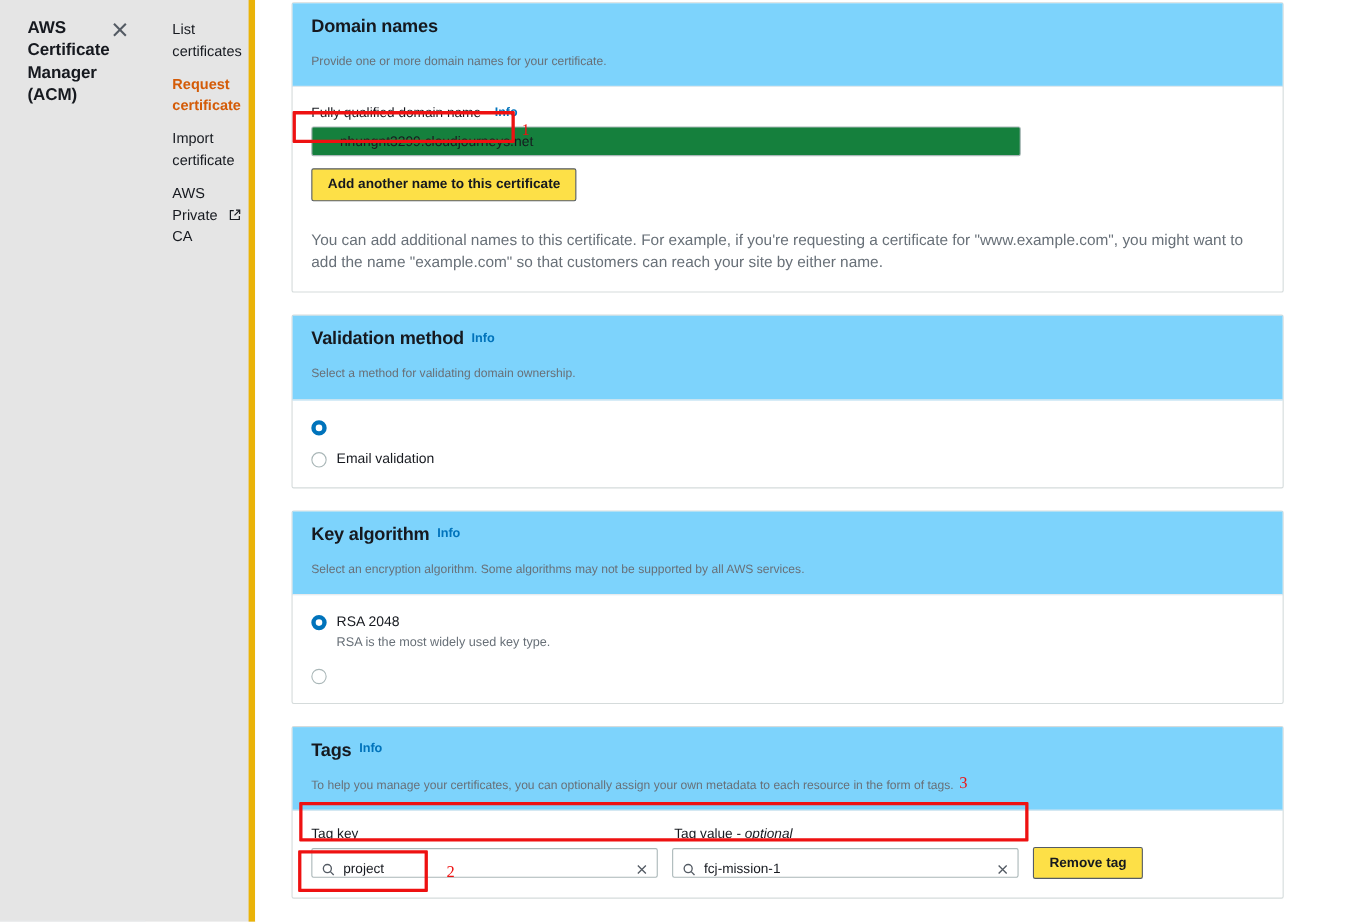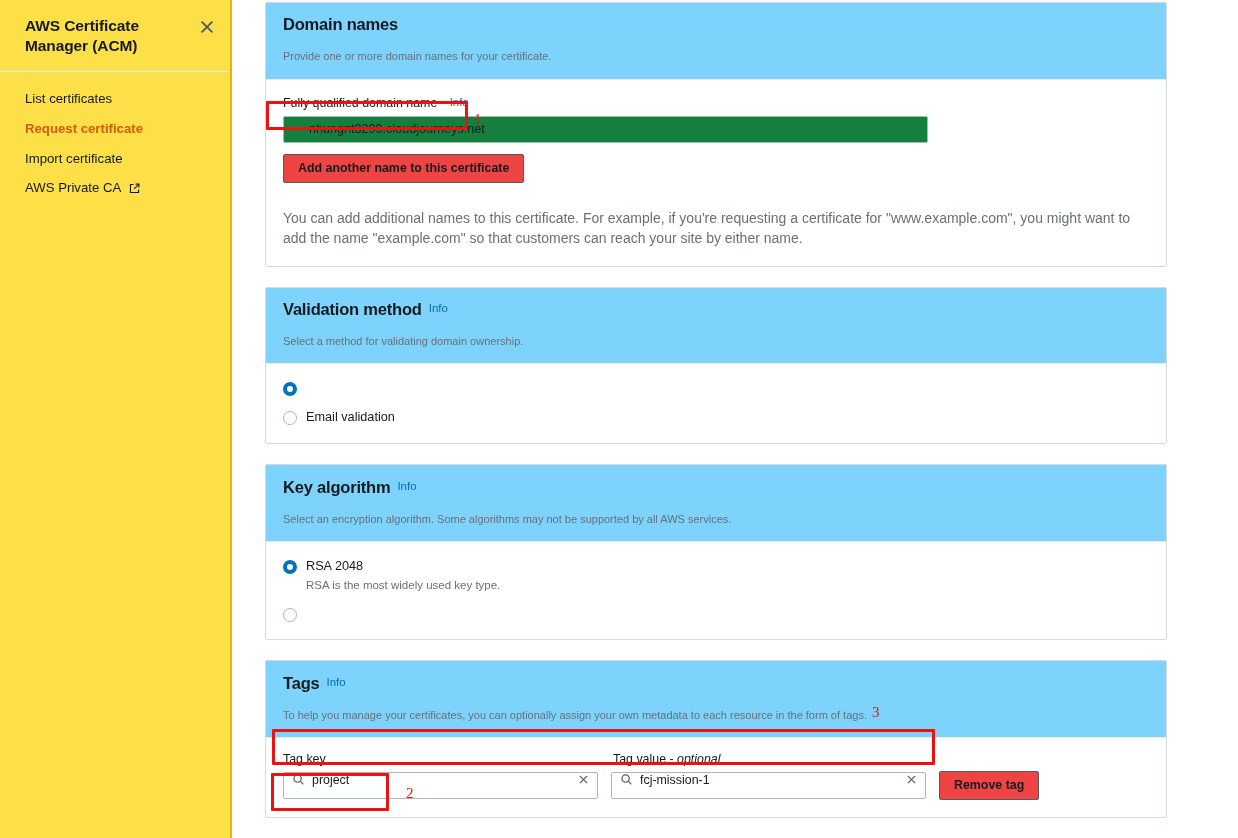--- a/index.html
+++ b/index.html
@@ -14,24 +14,24 @@
     position: relative;
     width: 1238px; height: 838px;
     display: flex;
     background: #ffffff;
   }
 
   
   .sidebar {
     width: 232px;
     flex: 0 0 232px;
-    background: #fde047;
-    border-right: 2px solid #eab308;
-    display: flex;
-    flex-direction: column;
+    background: #e5e5e5;
+    border-right: 6px solid #eab308;
+    display: flex;
+    flex-direction: row;
   }
   .sidebar-header {
     display: flex;
     align-items: flex-start;
     justify-content: space-between;
     padding: 16px 14px 14px 25px;
     border-bottom: 1px solid #e9ebed;
     min-height: 66px;
   }
   .sidebar-title {
@@ -94,21 +94,21 @@
   .panel-title {
     font-size: 16.5px;
     font-weight: bold;
     color: #16191f;
     display: inline-block;
     vertical-align: middle;
     letter-spacing: -0.2px;
   }
   .info-link {
     font-size: 11.5px;
-    font-weight: normal;
+    font-weight: bold;
     color: #0073bb;
     margin-left: 7px;
     cursor: pointer;
     vertical-align: middle;
     position: relative;
     top: -1px;
     margin-top: 16px;
   }
   .panel-sub {
     font-size: 11px;
@@ -135,21 +135,21 @@
     color: #16191f;
     padding: 0 25px;
     font-family: "Liberation Sans", sans-serif;
     outline: none;
     display: block;
   }
   .btn {
     display: inline-block;
     border: 1px solid #545b64;
     border-radius: 2px;
-    background: #ef4444;
+    background: #fde047;
     color: #16191f;
     font-size: 12.4px;
     font-weight: bold;
     padding: 5px 14px;
     cursor: pointer;
     font-family: "Liberation Sans", sans-serif;
     line-height: 1.4;
   }
   .helper-text {
     font-size: 14px;
@@ -195,21 +195,21 @@
   .tag-label-val { font-size: 12.4px; color: #16191f; }
   .tag-label-val i { font-style: italic; }
   .tag-row { display: flex; align-items: center; gap: 13px; }
   .search-field {
     width: 315px;
     height: 27px;
     border: 1px solid #aab7b8;
     border-radius: 2px;
     background: #fff;
     display: flex;
-    align-items: flex-start;
+    align-items: flex-end;
     padding: 0 7px 0 8px;
     gap: 7px;
   }
   .search-field .s-icon { width: 13px; height: 13px; flex: 0 0 13px; color: #545b64; }
   .search-field .s-icon svg { display: block; }
   .search-field .s-val {
     flex: 1 1 auto;
     font-size: 12.4px;
     color: #16191f;
     white-space: nowrap;

